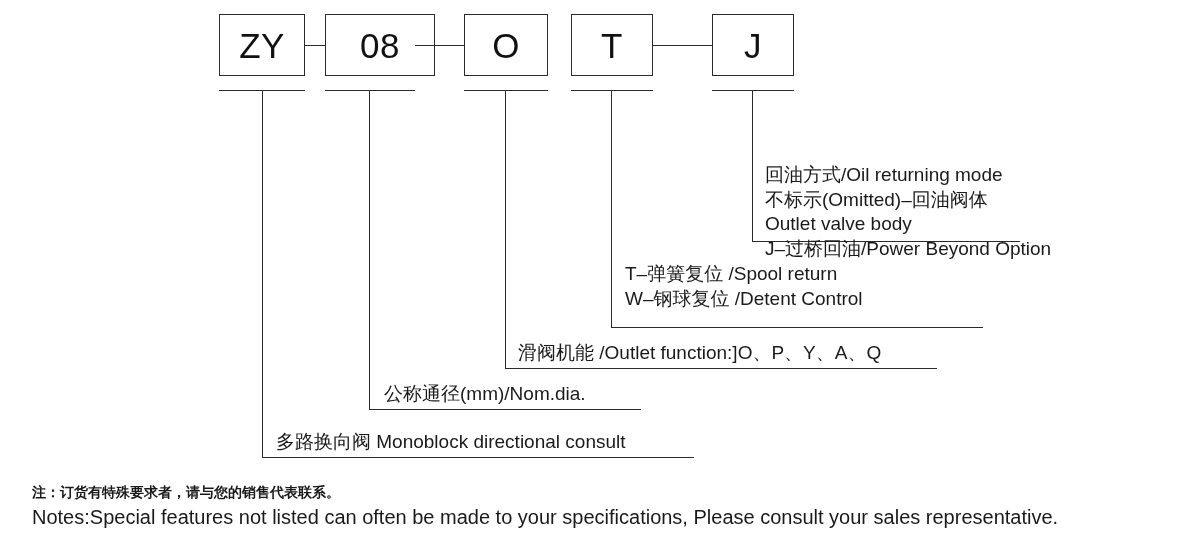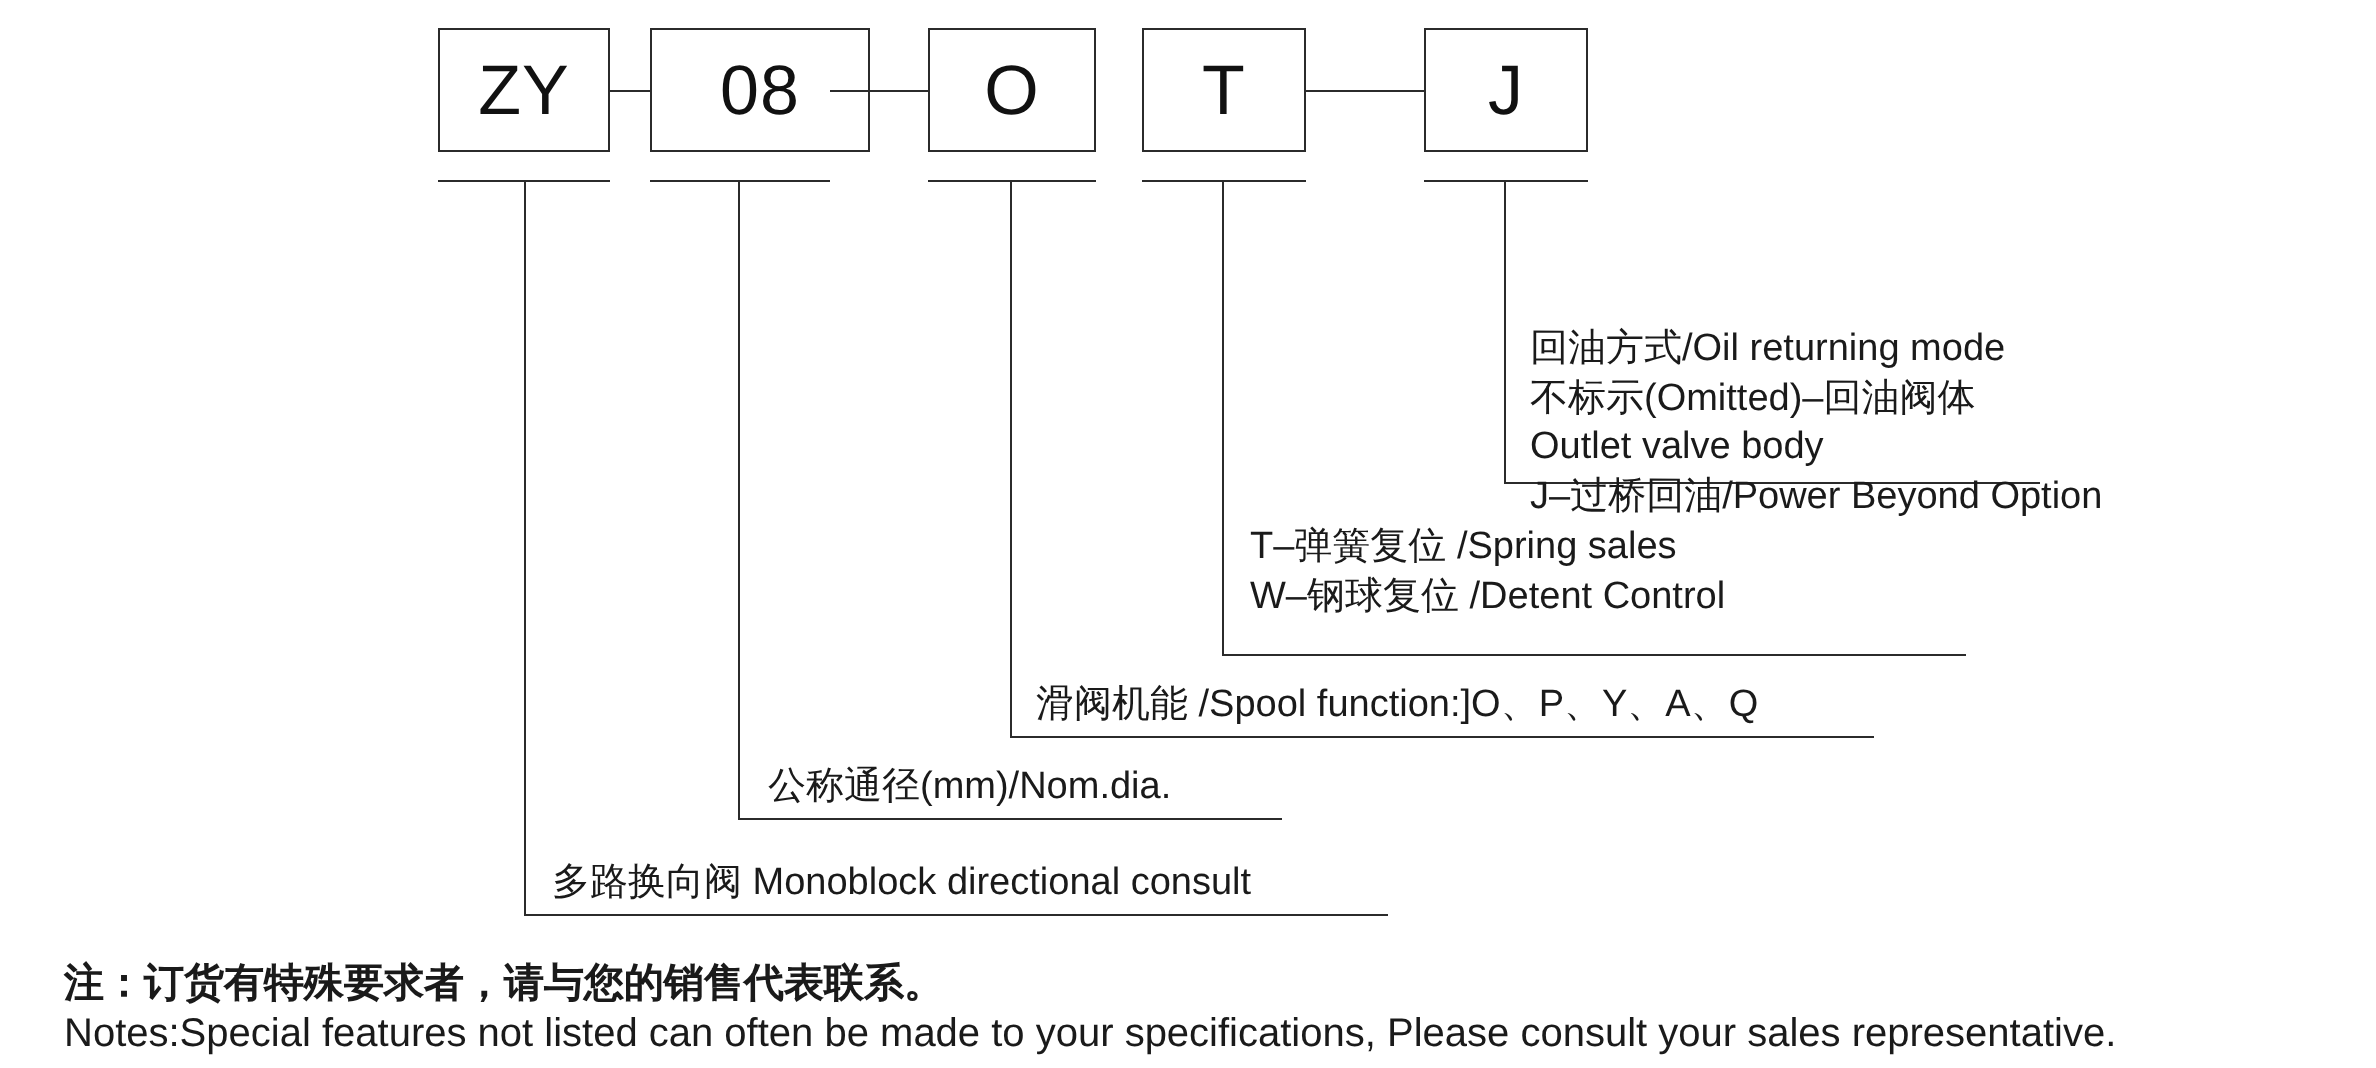--- a/index.html
+++ b/index.html
@@ -76,21 +76,21 @@
   }
   .callout div { white-space: nowrap; }
 
   
   .note {
     position: absolute;
     white-space: nowrap;
     color: #1a1a1a;
   }
   .note-cn {
-    font-size: 20px;
+    font-size: 14px;
     font-weight: bold;
     line-height: 24px;
   }
   .note-en {
     font-size: 20px;
     line-height: 24px;
   }
 </style>
 </head>
 <body>
@@ -144,26 +144,26 @@
   <div class="leader-h" style="left:262px; top:457px; width:432px;"></div>
 
   <div class="callout" style="left:765px; top:163px;">
     <div>回油方式/Oil returning mode</div>
     <div> 不标示(Omitted)–回油阀体</div>
     <div>Outlet valve body</div>
     <div>J–过桥回油/Power Beyond Option</div>
   </div>
 
   <div class="callout" style="left:625px; top:262px;">
-    <div>T–弹簧复位 /Spring sales</div>
+    <div>T–弹簧复位 /Spool return</div>
     <div>W–钢球复位 /Detent Control</div>
   </div>
 
   <div class="callout" style="left:518px; top:341px;">
-    <div>滑阀机能 /Spool function:]O、P、Y、A、Q</div>
+    <div>滑阀机能 /Outlet function:]O、P、Y、A、Q</div>
   </div>
 
   <div class="callout" style="left:384px; top:382px;">
     <div>公称通径(mm)/Nom.dia.</div>
   </div>
 
   <div class="callout" style="left:276px; top:430px;">
     <div>多路换向阀 Monoblock directional consult</div>
   </div>
 

